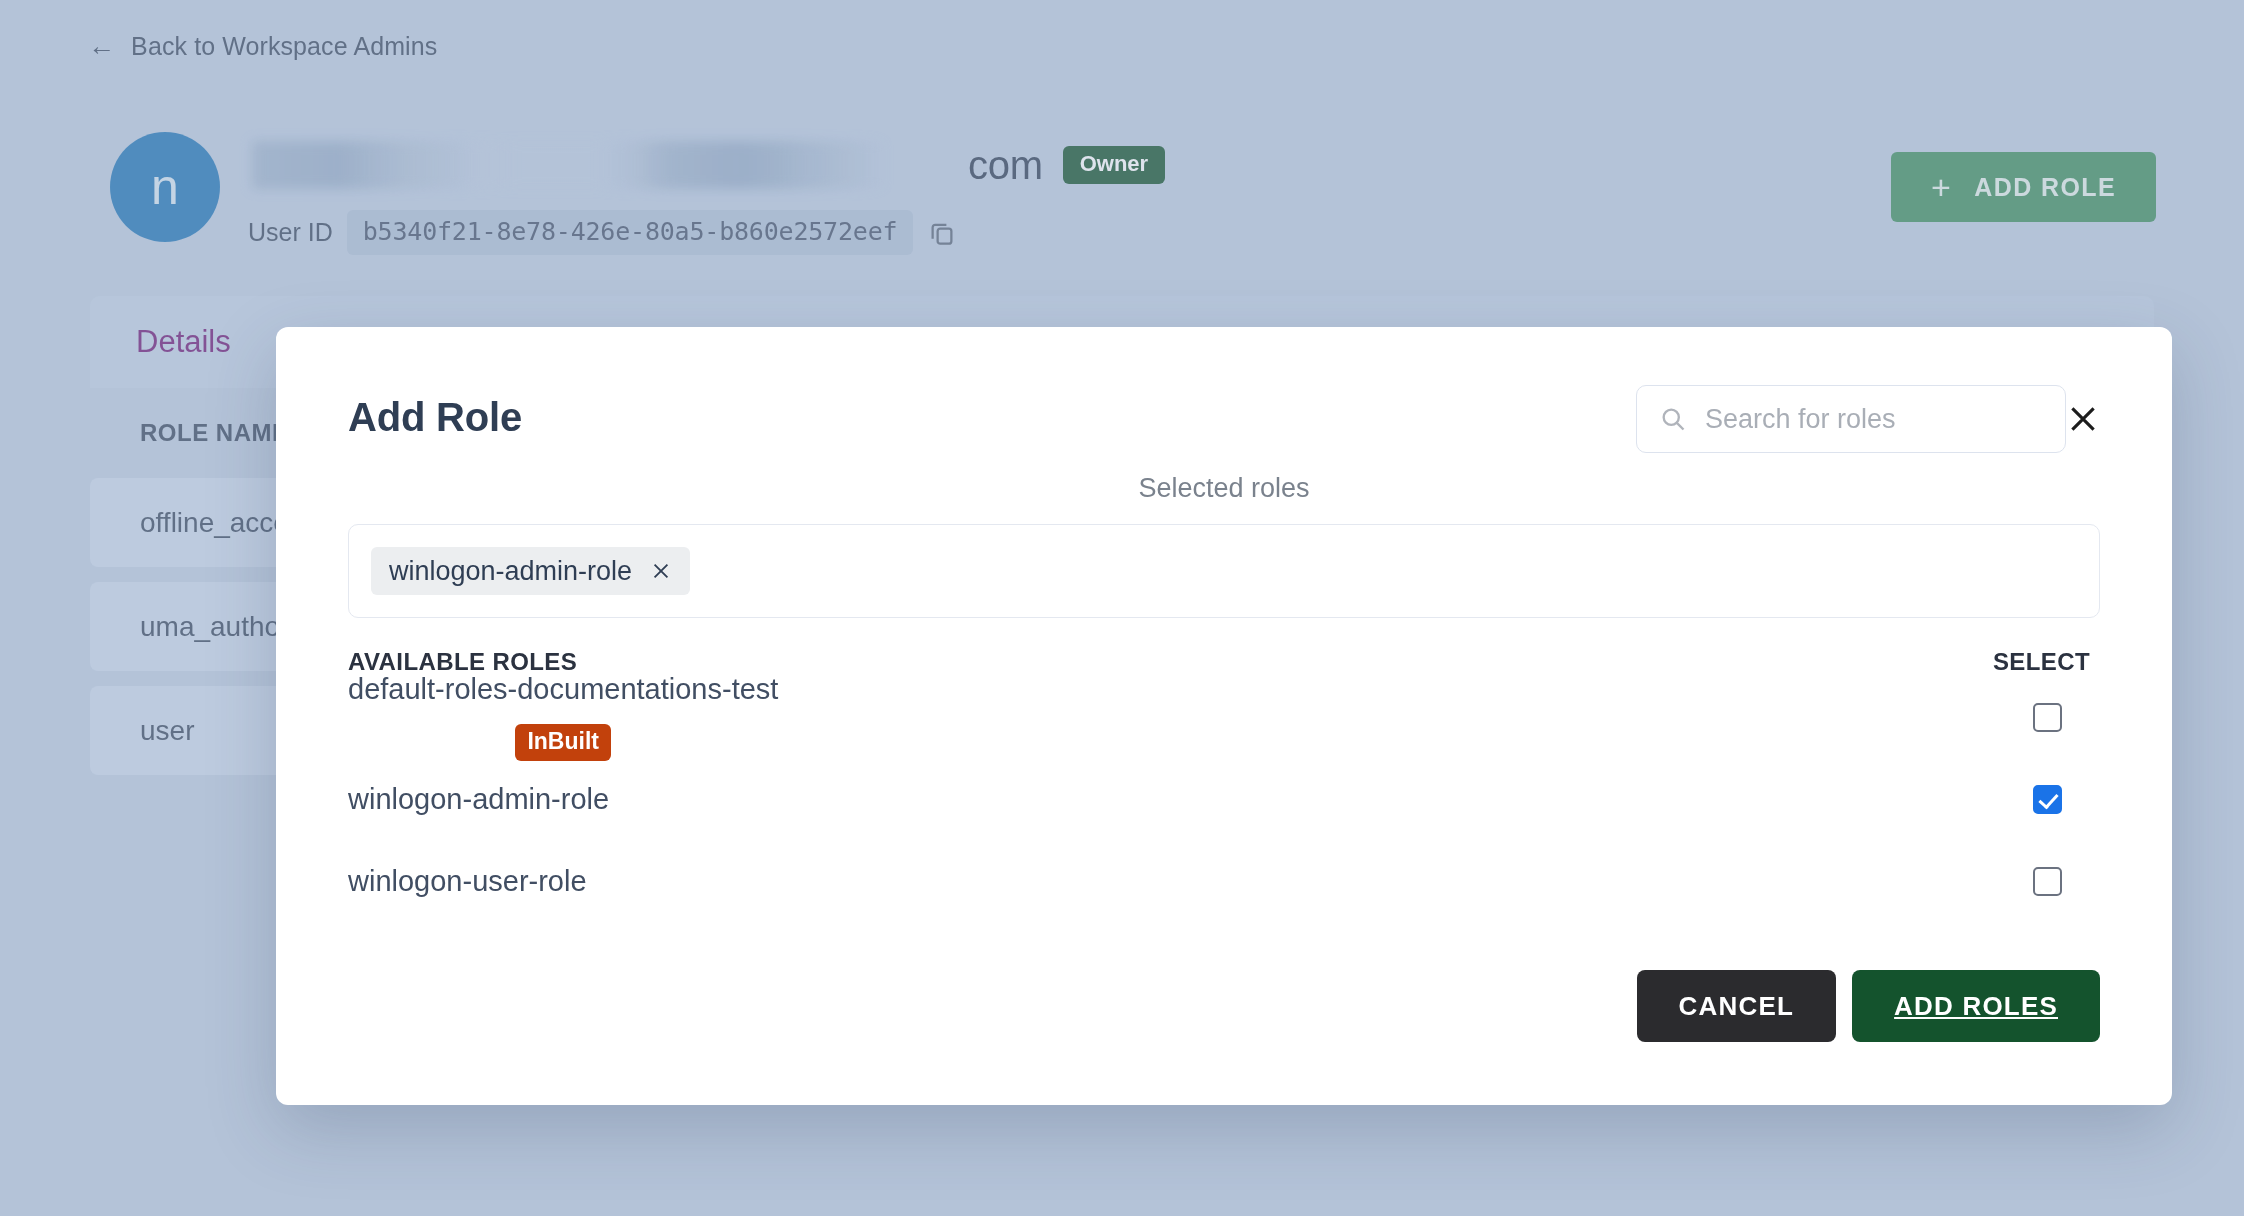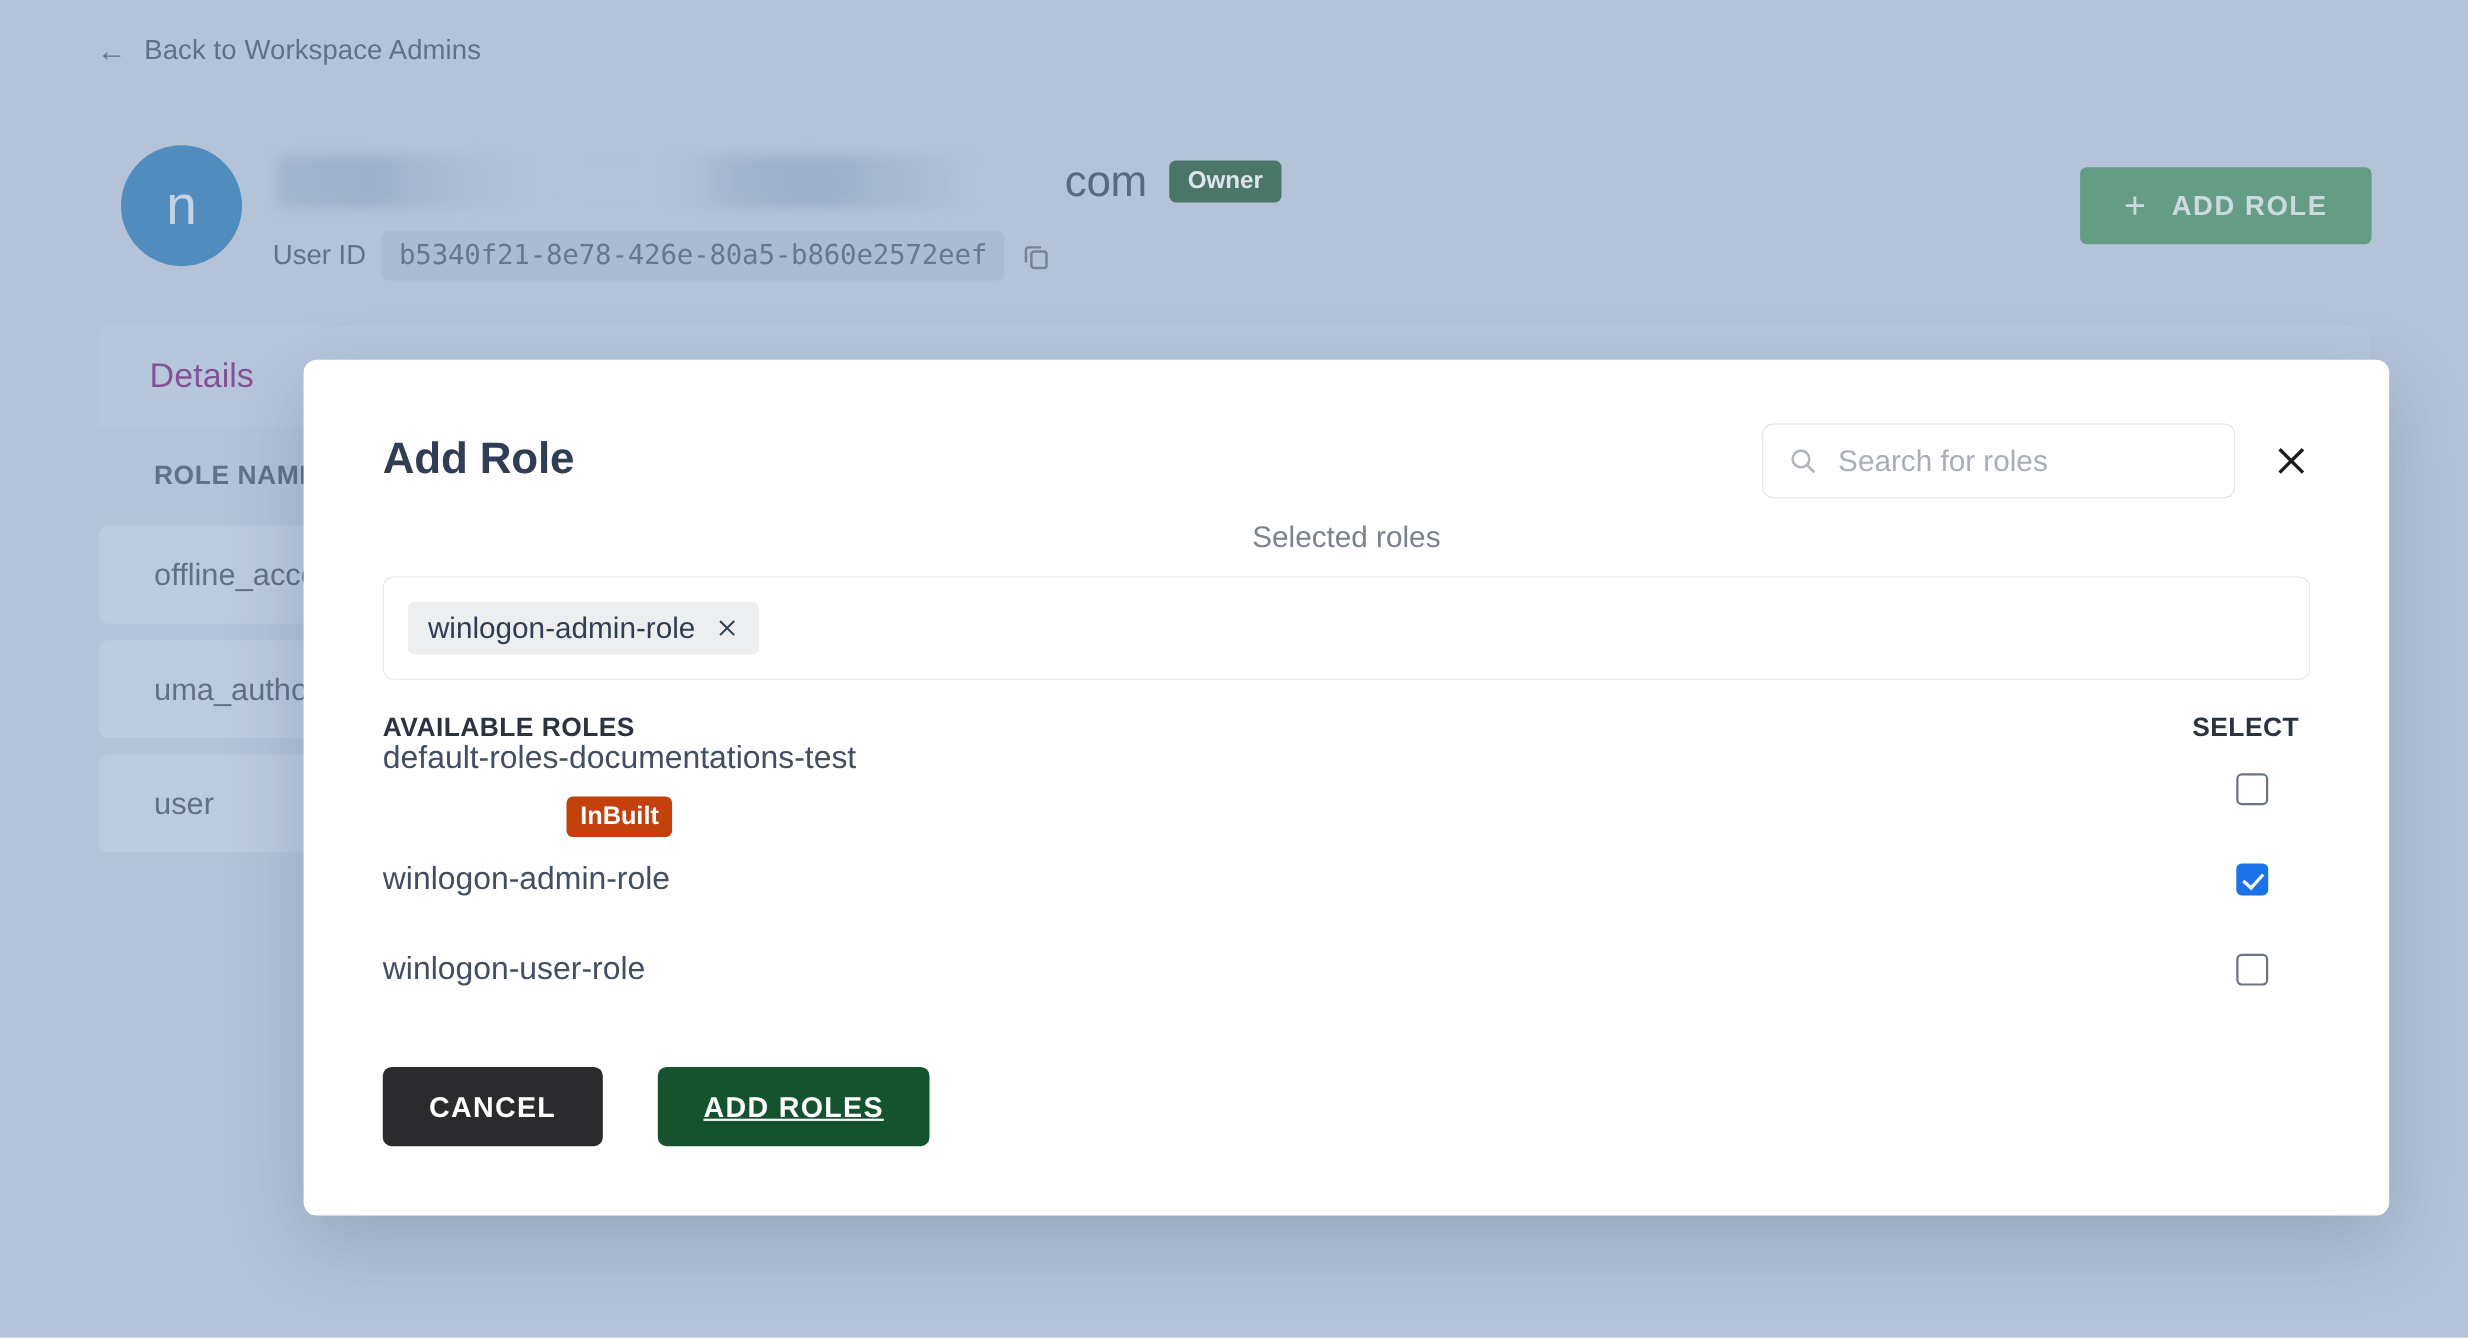--- a/index.html
+++ b/index.html
@@ -244,21 +244,20 @@
   .modal-title {
     font-size: 40px;
     font-weight: bold;
     color: #2f3e54;
     letter-spacing: -.2px;
     padding-top: 10px;
   }
   .modal-top-right {
     display: flex;
     align-items: center;
-    gap: 34px;
   }
   .search-box {
     width: 430px;
     height: 68px;
     border: 1px solid #dde3ee;
     border-radius: 10px;
     display: flex;
     align-items: center;
     gap: 18px;
     padding: 0 22px;
@@ -369,21 +368,22 @@
     top: 3px;
     width: 8px;
     height: 15px;
     border: solid #ffffff;
     border-width: 0 3px 3px 0;
     transform: rotate(42deg);
   }
 
   .modal-actions {
     display: flex;
-    gap: 50px;
+    justify-content: flex-end;
+    gap: 16px;
     margin-top: 48px;
   }
   .btn {
     border: none;
     border-radius: 8px;
     font-family: inherit;
     font-size: 26px;
     font-weight: bold;
     letter-spacing: 1.2px;
     height: 72px;

